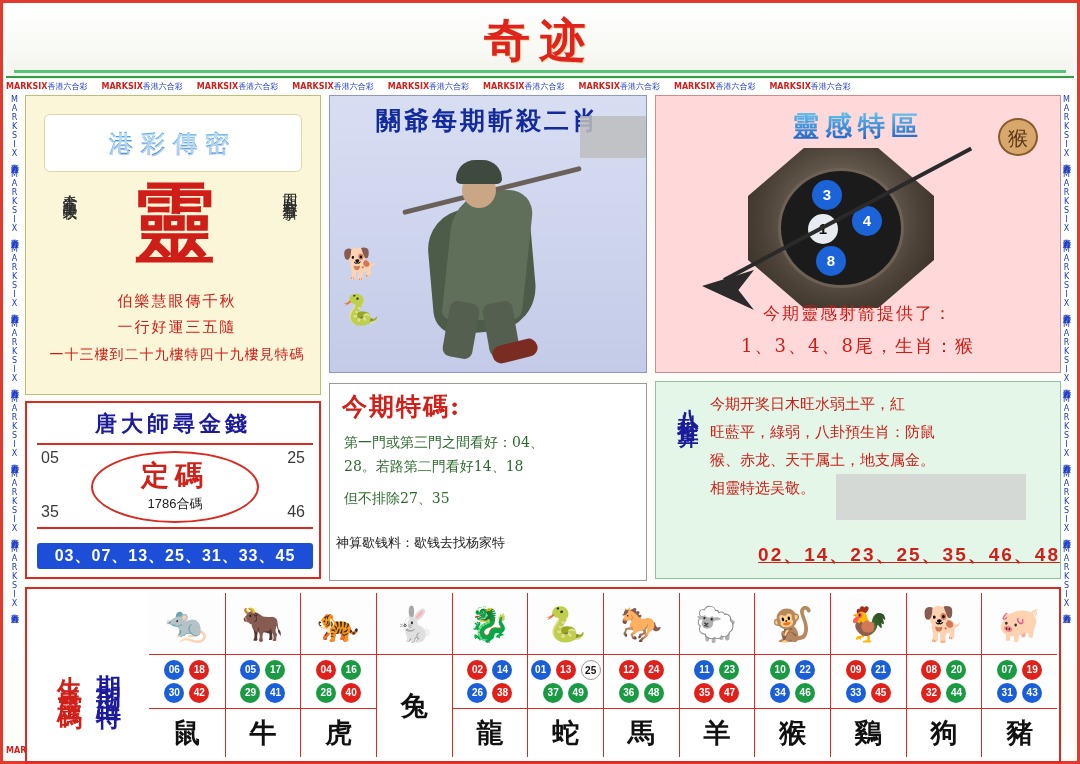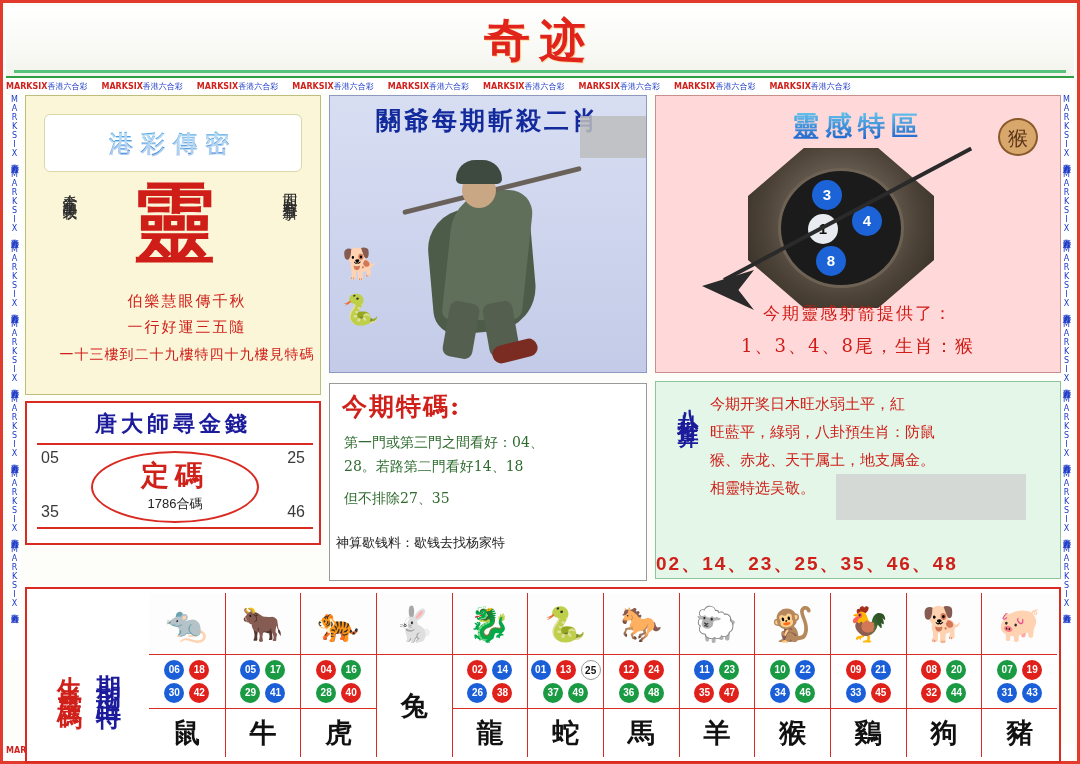--- a/index.html
+++ b/index.html
@@ -92,21 +92,21 @@
   .gc-side {
     position:absolute; top:86px; width:34px;
     font-family:"DejaVu Serif","Liberation Serif",serif;
     font-size:15px; line-height:21px; color:#2c2c2c;
     writing-mode:vertical-rl; text-orientation:upright;
     letter-spacing:2px;
   }
   .gc-side.l { left:20px; }
   .gc-side.r { right:20px; }
   .gc-line {
-    position:absolute; left:10px; width:100%; text-align:center;
+    position:absolute; left:0; width:100%; text-align:center;
     font-family:"DejaVu Serif","Liberation Serif",serif;
     color:#cf1d17; font-size:15px; letter-spacing:2px;padding-left:8px;
   }
   #gcL1 { top:196px; }
   #gcL2 { top:222px; }
   #gcL3 { top:250px; font-size:14px; letter-spacing:1px; }
 
   
   #p-guanye {
     left:304px; top:0; width:318px; height:278px;
@@ -218,21 +218,21 @@
     font-size:17px; color:#d01c16; letter-spacing:2px;
   }
   .lg-note2 {
     position:absolute; left:0; top:238px; width:100%; text-align:center;
     font-family:"DejaVu Serif","Liberation Serif",serif;
     font-size:18px; color:#d01c16; letter-spacing:2px;
   }
 
   
   #p-tang {
-    left:0; top:306px; width:296px; height:144px;
+    left:0; top:306px; width:296px; height:178px;
     background:#ffffff;
     border:2px solid #d92b22;
   }
   .tang-title {
     position:absolute; left:0; top:6px; width:100%; text-align:center;
     font-family:"DejaVu Serif","Liberation Serif",serif;
     font-size:22px; font-weight:bold; color:#1b1b9c; letter-spacing:4px;
   }
   .tang-hr { position:absolute; left:10px; width:276px; height:2px; background:#d92b22; }
   #thr1 { top:40px; }
@@ -305,23 +305,23 @@
   .bg-text {
     position:absolute; left:54px; top:8px; width:344px;
     font-family:"DejaVu Serif","Liberation Serif",serif;
     font-size:15px; line-height:28px; color:#d0201a;
   }
   .bg-blur {
     position:absolute; left:180px; top:92px; width:190px; height:46px;
     background:#cfcfcf; opacity:.75;
   }
   .bg-nums {
-    position:absolute; left:0; bottom:1px; width:100%; text-align:left;
+    position:absolute; left:0; bottom:10px; width:100%; text-align:right;
     font-family:"Liberation Sans",sans-serif;
-    font-size:19px; font-weight:bold; color:#d0201a; letter-spacing:2px;
+    font-size:19px; font-weight:bold; color:#d0201a; letter-spacing:2px;text-decoration:underline;
   }
 
   
   #p-zodiac {
     left:0; top:492px; width:1036px; height:176px;
     background:#ffffff;
     border:2px solid #d92b22;
   }
   .zlabel {
     position:absolute; left:4px; top:4px; width:116px; height:164px;

